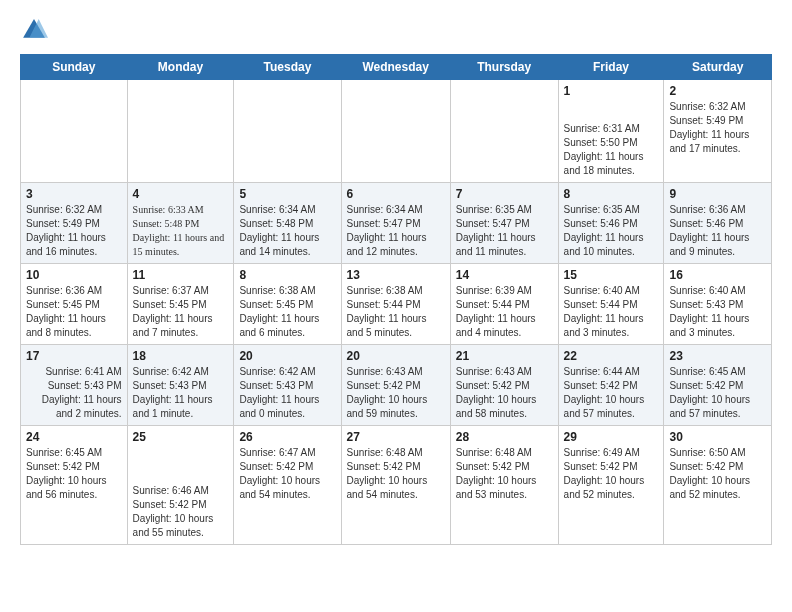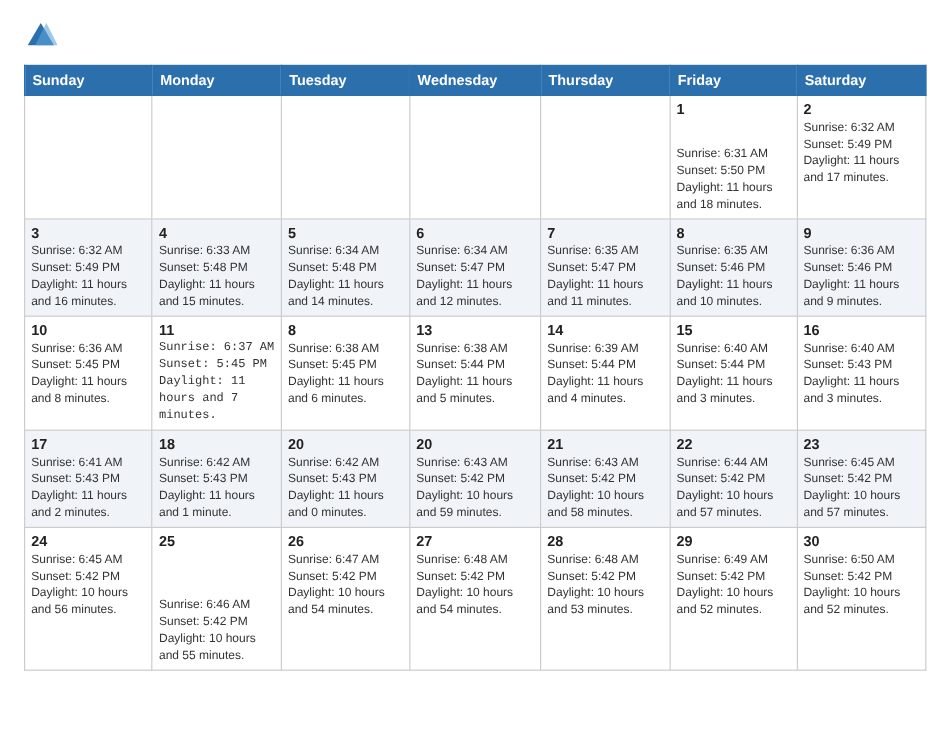--- a/index.html
+++ b/index.html
@@ -50,21 +50,21 @@
       color: #444;
     }
     .calendar {
       width: 100%;
       border-collapse: collapse;
       font-size: 11px;
     }
     .calendar th {
       background-color: #2c6fad;
       color: #fff;
-      text-align: left;
+      text-align: center;
       padding: 5px 6px;
       font-size: 12px;
       font-weight: bold;
       border: 1px solid #2c6fad;
     }
     .calendar td {
       vertical-align: top;
       border: 1px solid #ccc;
       padding: 4px 5px;
       width: 113px;
@@ -148,21 +148,21 @@
         </tr>
         <tr>
           <td>
             <span class="day-num">3</span>
             <div class="day-info" style="white-space: pre-line;">Sunrise: 6:32 AM
 Sunset: 5:49 PM
 Daylight: 11 hours and 16 minutes.</div>
           </td>
           <td>
             <span class="day-num">4</span>
-            <div class="day-info" style="white-space: pre-line;">Sunrise: 6:33 AM
+            <div class="day-info" style="white-space: pre-line; font-family: Liberation Serif, serif;">Sunrise: 6:33 AM
 Sunset: 5:48 PM
 Daylight: 11 hours and 15 minutes.</div>
           </td>
           <td>
             <span class="day-num">5</span>
             <div class="day-info" style="white-space: pre-line;">Sunrise: 6:34 AM
 Sunset: 5:48 PM
 Daylight: 11 hours and 14 minutes.</div>
           </td>
           <td>
@@ -192,21 +192,21 @@
         </tr>
         <tr>
           <td>
             <span class="day-num">10</span>
             <div class="day-info" style="white-space: pre-line;">Sunrise: 6:36 AM
 Sunset: 5:45 PM
 Daylight: 11 hours and 8 minutes.</div>
           </td>
           <td>
             <span class="day-num">11</span>
-            <div class="day-info" style="white-space: pre-line; font-family: Liberation Mono, monospace;">Sunrise: 6:37 AM
+            <div class="day-info" style="white-space: pre-line;">Sunrise: 6:37 AM
 Sunset: 5:45 PM
 Daylight: 11 hours and 7 minutes.</div>
           </td>
           <td>
             <span class="day-num">8</span>
             <div class="day-info" style="white-space: pre-line;">Sunrise: 6:38 AM
 Sunset: 5:45 PM
 Daylight: 11 hours and 6 minutes.</div>
           </td>
           <td>
@@ -230,21 +230,21 @@
           <td>
             <span class="day-num">16</span>
             <div class="day-info" style="white-space: pre-line;">Sunrise: 6:40 AM
 Sunset: 5:43 PM
 Daylight: 11 hours and 3 minutes.</div>
           </td>
         </tr>
         <tr>
           <td>
             <span class="day-num">17</span>
-            <div class="day-info" style="white-space: pre-line;">Sunrise: 6:41 AM
+            <div class="day-info" style="white-space: pre-line; text-align: right;">Sunrise: 6:41 AM
 Sunset: 5:43 PM
 Daylight: 11 hours and 2 minutes.</div>
           </td>
           <td>
             <span class="day-num">18</span>
             <div class="day-info" style="white-space: pre-line;">Sunrise: 6:42 AM
 Sunset: 5:43 PM
 Daylight: 11 hours and 1 minute.</div>
           </td>
           <td>

